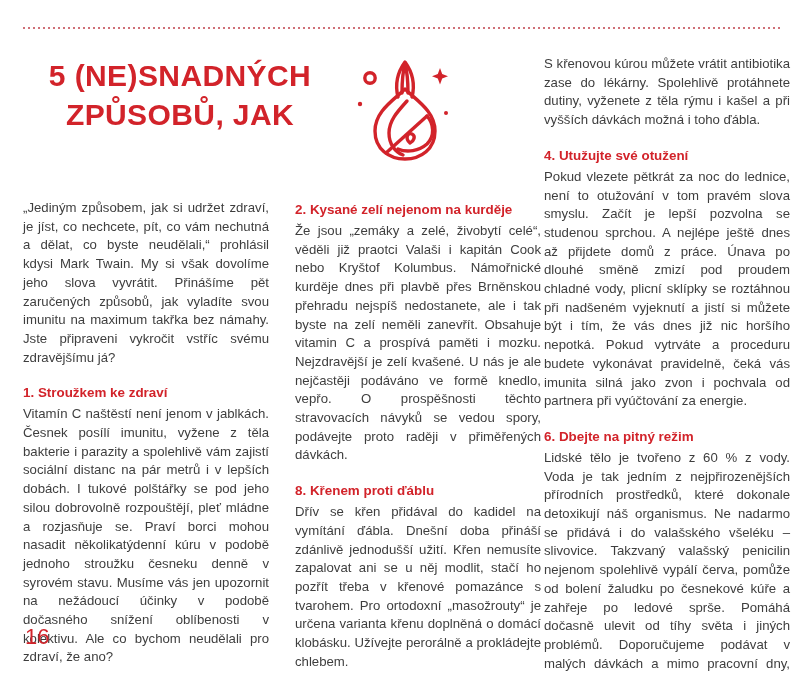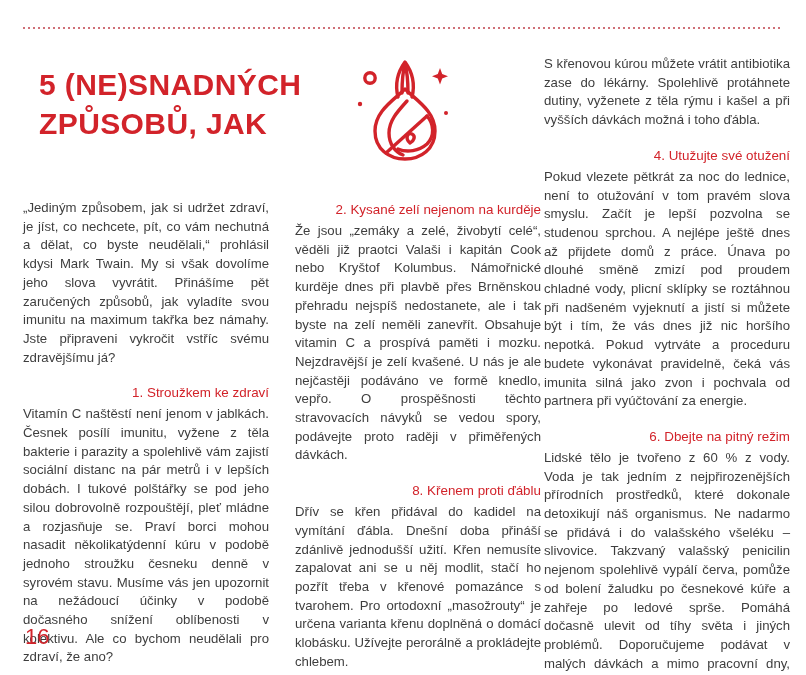--- a/index.html
+++ b/index.html
@@ -19,40 +19,40 @@
   .title span { display:block; }
   .icon-wrap { position:absolute; left:348px; top:53px; width:124px; height:114px; }
   .col {
     position:absolute; width:246px; font-size:13.2px; line-height:18.7px;
     color:var(--ink); text-align:justify;
   }
   .col1 { left:23px;  top:199px; }
   .col2 { left:295px; top:201px; }
   .col3 { left:544px; top:55px;  }
   .sec-heading {
-    color:var(--red); font-weight:normal; font-size:13.4px; line-height:17px;
-    margin:17px 0 4px 0; text-align:right;
+    color:var(--red); font-weight:bold; font-size:13.4px; line-height:17px;
+    margin:17px 0 4px 0; text-align:left;
   }
   .sec-heading.first { margin-top:0; }
   p { margin:0; }
   .intro { margin-bottom:6px; }
   .cont { margin-bottom:0; }
   .page-number {
     position:absolute; left:25px; top:627px; color:var(--red);
     font-size:22px; line-height:20px;
   }
 </style>
 </head>
 <body>
 
 <div>
 
   <div class="dashed-rule"></div>
 
-  <h1 class="title" style="margin:16px;">
+  <h1 class="title" style="margin:7px;text-align:center;">
     <span>5 (NE)SNADNÝCH</span>
     <span>ZPŮSOBŮ, JAK</span>
   </h1>
 
   <div class="icon-wrap">
     <svg width="124" height="114" viewBox="0 0 124 114" fill="none" xmlns="http://www.w3.org/2000/svg">
       <g stroke="#d2232a" stroke-width="3.4" stroke-linecap="round" stroke-linejoin="round" fill="none">
 
         <circle cx="22" cy="25" r="5.2"></circle>
 

